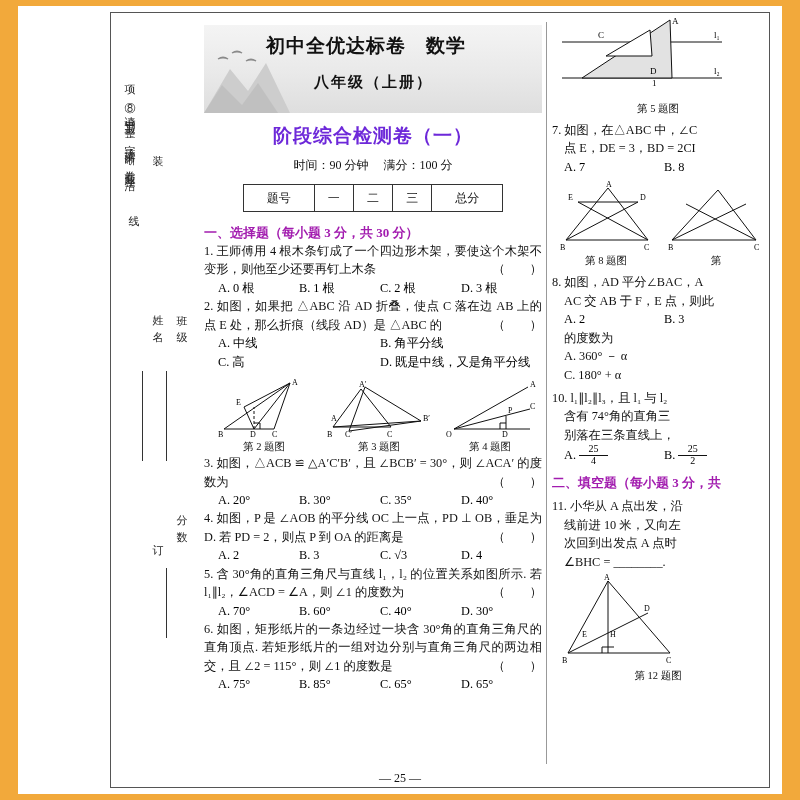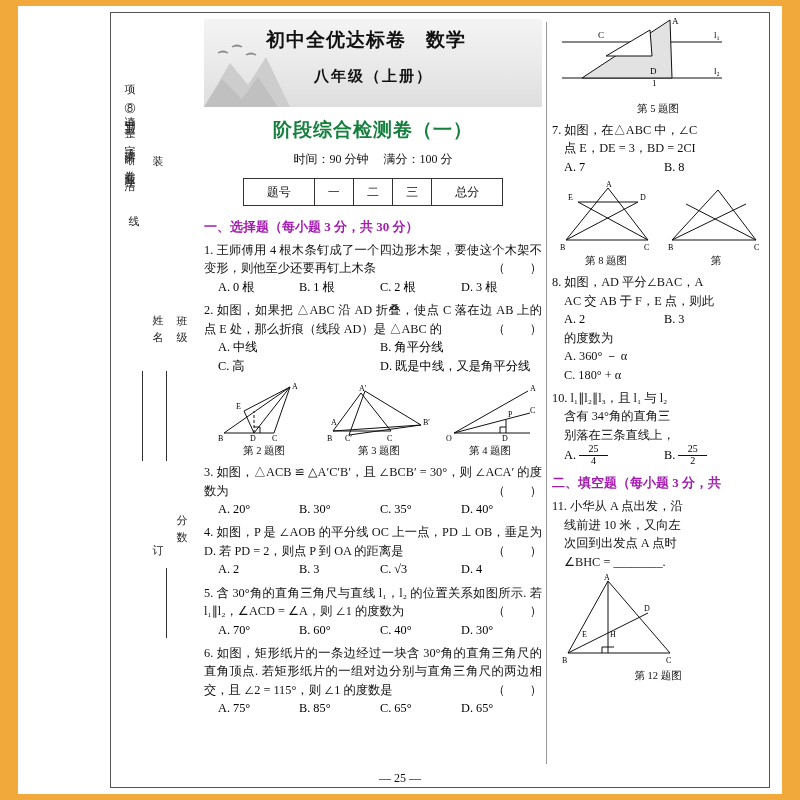--- a/index.html
+++ b/index.html
@@ -30,57 +30,57 @@
     font-size:11px;color:#222;
     white-space:nowrap;
   }
   .vline{
     position:absolute;background:#333;
   }
   
   .body-cols{
     position:absolute;left:186px;top:10px;width:560px;height:768px;
   }
-  .col-left{position:absolute;left:0;top:3px;width:338px;height:768px;}
+  .col-left{position:absolute;left:0;top:9px;width:338px;height:768px;}
   .col-right{position:absolute;left:348px;top:0;width:212px;height:768px;}
   .divider{position:absolute;left:342px;top:6px;width:1px;height:742px;background:#999;}
 
   
   .header-band{
     position:relative;width:338px;height:88px;
     background:linear-gradient(180deg,#f4f4f4 0%, #e9e9e9 55%, #dedede 100%);
     overflow:hidden;
   }
   .title-main{
     position:absolute;left:62px;top:8px;font-size:19px;font-weight:bold;letter-spacing:1px;color:#111;
   }
   .title-sub{
     position:absolute;left:110px;top:48px;font-size:15px;font-weight:bold;color:#111;letter-spacing:2px;
   }
   .hill{
     position:absolute;bottom:0;left:0;width:120px;height:70px;
   }
   .exam-title{
-    margin-top:10px;text-align:center;font-size:19px;font-weight:bold;letter-spacing:1px;color:#15803d;
+    margin-top:10px;text-align:center;font-size:19px;font-weight:bold;letter-spacing:1px;color:#6d28d9;
   }
   .exam-meta{
     margin-top:8px;text-align:center;font-size:12px;color:#111;
   }
   .exam-meta span{margin:0 6px;}
   table.score{
     margin:10px auto 0 auto;border-collapse:collapse;width:260px;
   }
   table.score td{
     border:1px solid #333;height:24px;text-align:center;font-size:12px;color:#111;
   }
   .sec-head{
     margin-top:12px;font-size:13px;font-weight:bold;color:#a21caf;
   }
   .q{
-    margin-top:5px;font-size:12.3px;line-height:1.5;color:#111;text-align:justify;
+    font-size:12.3px;line-height:1.5;color:#111;text-align:justify;
   }
   .opts{
     display:flex;font-size:12.3px;padding-left:14px;line-height:1.5;
   }
   .opts span{display:inline-block;}
   .o4 span{width:25%;}
   .o2 span{width:50%;}
   .paren{float:right;}
   .figrow{
     display:flex;justify-content:space-between;align-items:flex-end;margin-top:6px;padding-left:10px;padding-right:6px;
@@ -353,21 +353,21 @@
       </div>
 
       <div class="r-q" style="margin-top:0;padding-left:12px;">的度数为</div>
       <div class="r-q" style="margin-top:0;padding-left:12px;">A. 360° － α</div>
       <div class="r-q" style="margin-top:0;padding-left:12px;">C. 180° + α</div>
 
       <div class="r-q">
         <span>10.</span>
         <span>l₁∥l₂∥l₃，且 l₁ 与 l₂</span>
       </div>
-      <div class="r-q" style="margin-top:0;padding-left:12px;">含有 34°角的直角三</div>
+      <div class="r-q" style="margin-top:0;padding-left:12px;">含有 74°角的直角三</div>
       <div class="r-q" style="margin-top:0;padding-left:12px;">别落在三条直线上，</div>
       <div class="r-opts">
         <span>A.&nbsp;<span class="frac"><span class="num">25</span><span class="den">4</span></span></span>
         <span>B.&nbsp;<span class="frac"><span class="num">25</span><span class="den">2</span></span></span>
       </div>
 
       <div class="sec-head" style="margin-top:8px;">二、填空题（每小题 3 分，共</div>
 
       <div class="r-q">
         <span>11.</span>

